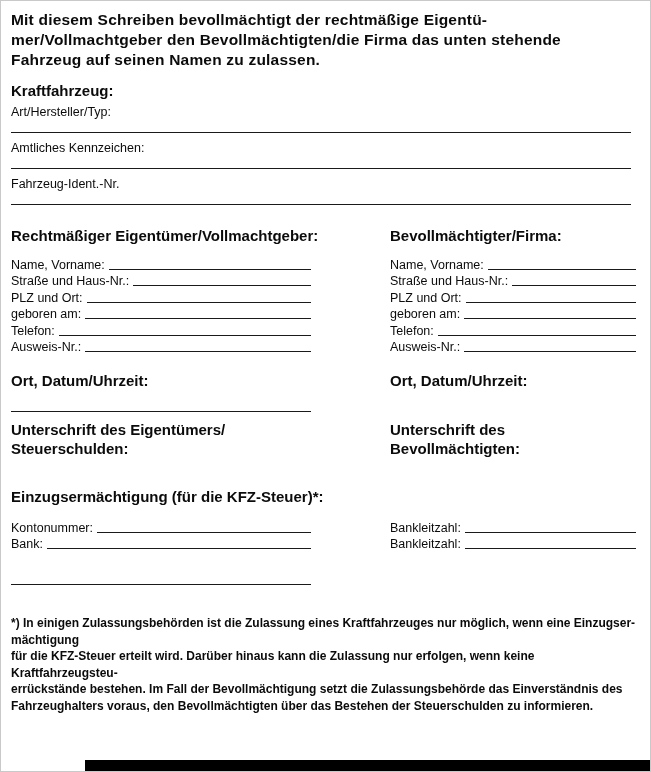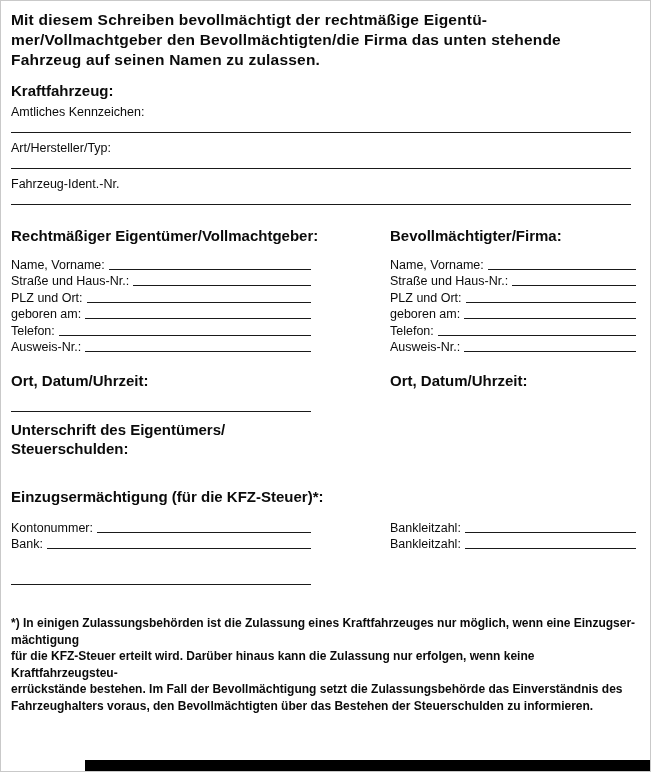--- a/index.html
+++ b/index.html
@@ -99,25 +99,25 @@
   <div class="intro">
     <div>Mit diesem Schreiben bevollmächtigt der rechtmäßige Eigentü-</div>
     <div>mer/Vollmachtgeber den Bevollmächtigten/die Firma das unten stehende</div>
     <div>Fahrzeug auf seinen Namen zu zulassen.</div>
   </div>
 
   <div class="section-heading">Kraftfahrzeug:</div>
 
   <div class="vehicle">
     <div class="vfield">
+      <div class="vlabel">Art/Hersteller/Typ:</div>
+      <div class="vline"></div>
+    </div>
+    <div class="vfield">
       <div class="vlabel">Amtliches Kennzeichen:</div>
-      <div class="vline"></div>
-    </div>
-    <div class="vfield">
-      <div class="vlabel">Art/Hersteller/Typ:</div>
       <div class="vline"></div>
     </div>
     <div class="vfield">
       <div class="vlabel">Fahrzeug-Ident.-Nr.</div>
       <div class="vline"></div>
     </div>
   </div>
 
   <div class="columns cols-main">
 
@@ -183,20 +183,24 @@
     <div class="col-heading">Ort, Datum/Uhrzeit:</div>
     <div class="col-heading">Ort, Datum/Uhrzeit:</div>
   </div>
 
   <div class="sig-line"></div>
 
   <div class="columns sig-headings">
     <div class="two-line">
       <div>Unterschrift des Eigentümers/</div>
       <div>Steuerschulden:</div>
+    </div>
+    <div class="two-line">
+      <div>Unterschrift des</div>
+      <div>Bevollmächtigten:</div>
     </div>
   </div>
 
   <div class="section-heading debit-heading">Einzugsermächtigung (für die KFZ-Steuer)*:</div>
 
   <div class="columns debit-cols">
     <div class="col-left">
       <div class="frow">
         <span class="label">Kontonummer:</span>
         <span class="fill"></span>

